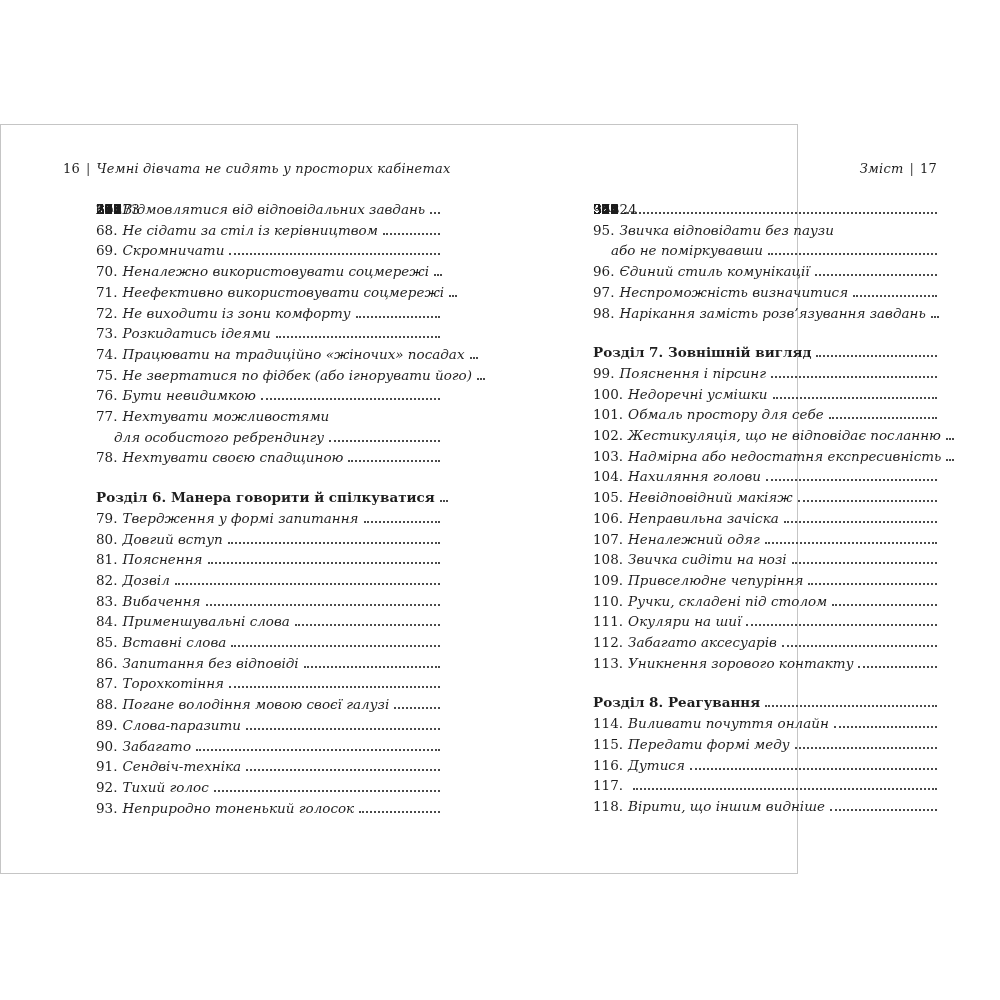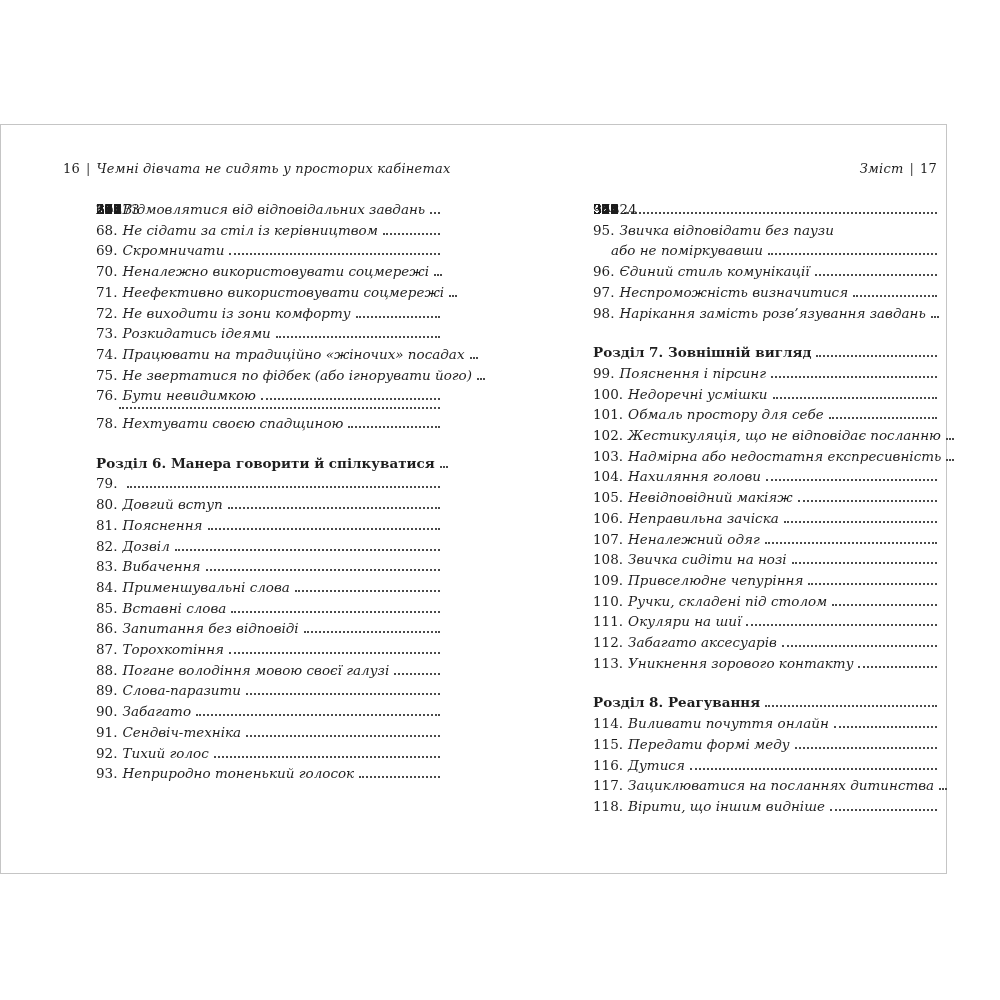--- a/index.html
+++ b/index.html
@@ -15,21 +15,21 @@
     position: relative;
     width: 1000px;
     height: 1000px;
     background: #ffffff;
     overflow: hidden;
   }
   .spread {
     position: absolute;
     top: 124px;
     left: 0;
-    width: 947px;
+    width: 798px;
     height: 750px;
     box-sizing: border-box;
     border: 1px solid #c5c5c5;
     background: #ffffff;
   }
   .page {
     position: absolute;
     top: 0;
     height: 100%;
   }
@@ -155,37 +155,43 @@
             <span class="title">Не звертатися по фідбек (або ігнорувати його)</span>
             <span class="leader"></span>
             <span class="page">269</span>
           </div>
           <div class="row">
             <span class="num">76.</span>
             <span class="title">Бути невидимкою</span>
             <span class="leader"></span>
             <span class="page">271</span>
           </div>
+          <div class="row">
+            <span class="num">77.</span>
+            <span class="title">Нехтувати можливостями</span>
+          </div>
           <div class="row cont">
+            <span class="title">для особистого ребрендингу</span>
             <span class="leader"></span>
             <span class="page">273</span>
           </div>
           <div class="row">
             <span class="num">78.</span>
             <span class="title">Нехтувати своєю спадщиною</span>
             <span class="leader"></span>
             <span class="page">277</span>
           </div>
           <div class="row section">
             <span class="title">Розділ 6. Манера говорити й спілкуватися</span>
             <span class="leader"></span>
             <span class="page">281</span>
           </div>
           <div class="row">
             <span class="num">79.</span>
+            <span class="title">Твердження у формі запитання</span>
             <span class="leader"></span>
             <span class="page">283</span>
           </div>
           <div class="row">
             <span class="num">80.</span>
             <span class="title">Довгий вступ</span>
             <span class="leader"></span>
             <span class="page">286</span>
           </div>
           <div class="row">
@@ -419,21 +425,20 @@
             <span class="page">376</span>
           </div>
           <div class="row">
             <span class="num">116.</span>
             <span class="title">Дутися</span>
             <span class="leader"></span>
             <span class="page">378</span>
           </div>
           <div class="row">
             <span class="num">117.</span>
-            <span class="title">Зациклюватися на посланнях дитинства</span>
             <span class="leader"></span>
             <span class="page">381</span>
           </div>
           <div class="row">
             <span class="num">118.</span>
             <span class="title">Вірити, що іншим видніше</span>
             <span class="leader"></span>
             <span class="page">384</span>
           </div>
         </div>

